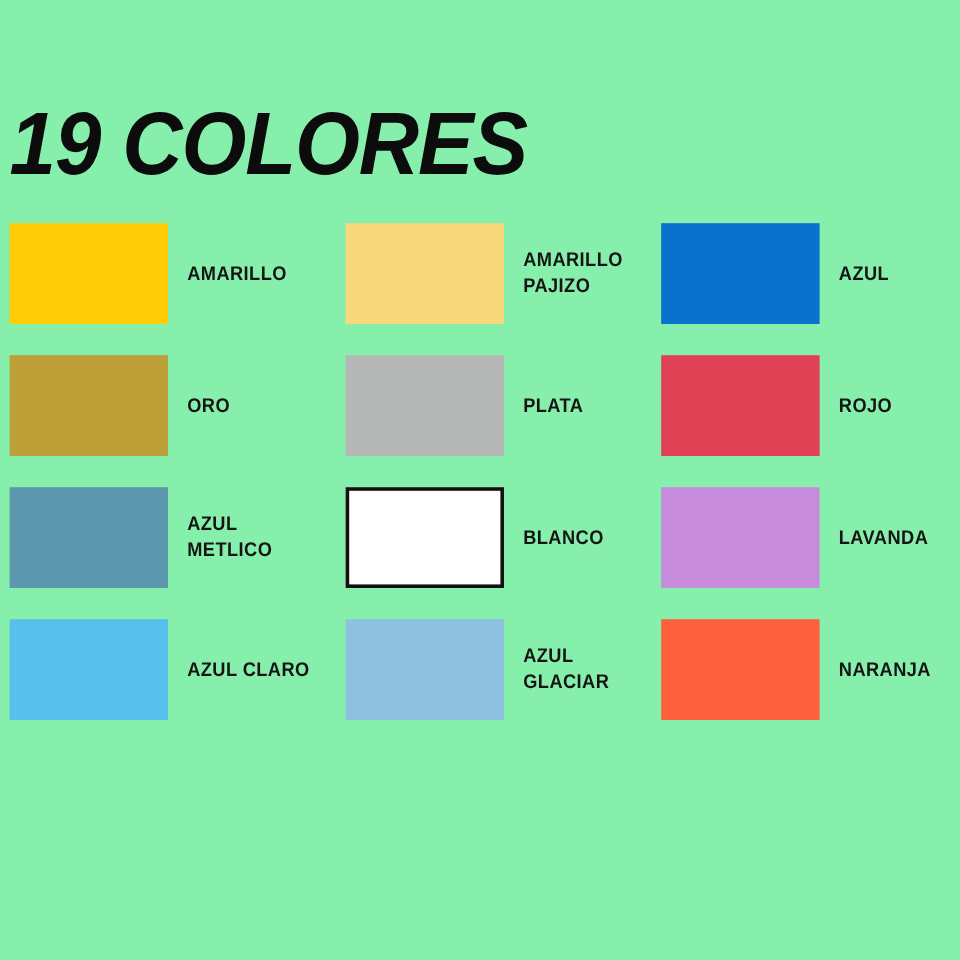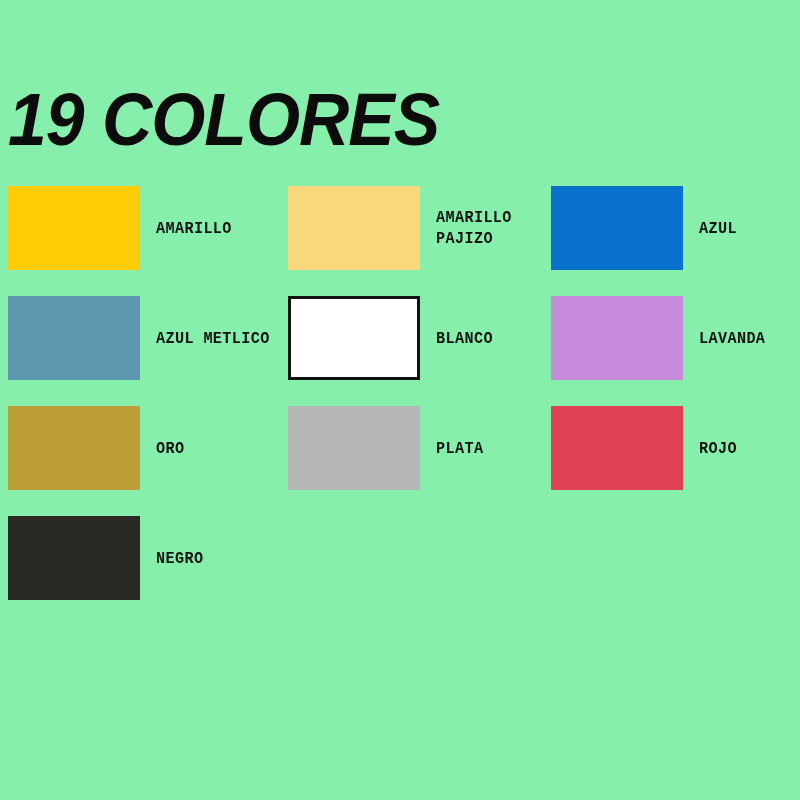--- a/index.html
+++ b/index.html
@@ -40,21 +40,20 @@
   .grid {
     position: absolute;
     left: 0;
     top: 186px;
     width: 800px;
   }
 
   .row {
     position: relative;
     height: 110px;
-    font-family: Liberation Mono, monospace;
   }
 
   .cell {
     position: absolute;
     top: 0;
     height: 84px;
     display: flex;
     align-items: center;
   }
 
@@ -106,50 +105,60 @@
 PAJIZO</div>
       </div>
       <div class="cell col-2">
         <div class="swatch" style="background: rgb(10, 113, 206);"></div>
         <div class="label">AZUL</div>
       </div>
     </div>
 
     <div class="row">
       <div class="cell col-0">
+        <div class="swatch" style="background: rgb(188, 159, 55);"></div>
+        <div class="label">ORO</div>
+      </div>
+      <div class="cell col-1">
+        <div class="swatch" style="background: rgb(182, 184, 183);"></div>
+        <div class="label">PLATA</div>
+      </div>
+      <div class="cell col-2">
+        <div class="swatch" style="background: rgb(224, 64, 83);"></div>
+        <div class="label">ROJO</div>
+      </div>
+    </div>
+
+    <div class="row">
+      <div class="cell col-0">
         <div class="swatch" style="background: rgb(93, 151, 173);"></div>
         <div class="label">AZUL METLICO</div>
       </div>
       <div class="cell col-1">
         <div class="swatch bordered" style="background: rgb(255, 255, 255);"></div>
         <div class="label">BLANCO</div>
       </div>
       <div class="cell col-2">
         <div class="swatch" style="background: rgb(200, 140, 220);"></div>
         <div class="label">LAVANDA</div>
       </div>
     </div>
 
     <div class="row">
       <div class="cell col-0">
-        <div class="swatch" style="background: rgb(188, 159, 55);"></div>
-        <div class="label">ORO</div>
+        <div class="swatch" style="background: rgb(89, 192, 236);"></div>
+        <div class="label">AZUL CLARO</div>
       </div>
       <div class="cell col-1">
-        <div class="swatch" style="background: rgb(182, 184, 183);"></div>
-        <div class="label">PLATA</div>
+        <div class="swatch" style="background: rgb(143, 192, 224);"></div>
+        <div class="label">AZUL GLACIAR</div>
       </div>
       <div class="cell col-2">
-        <div class="swatch" style="background: rgb(224, 64, 83);"></div>
-        <div class="label">ROJO</div>
+        <div class="swatch" style="background: rgb(252, 96, 60);"></div>
+        <div class="label">NARANJA</div>
       </div>
     </div>
 
-
     <div class="row">
-      <div class="cell col-0">
-        <div class="swatch" style="background: rgb(43, 41, 38);"></div>
-        <div class="label">NEGRO</div>
-      </div>
     </div>
 
   </div>
 </div>
 
 </body></html>

